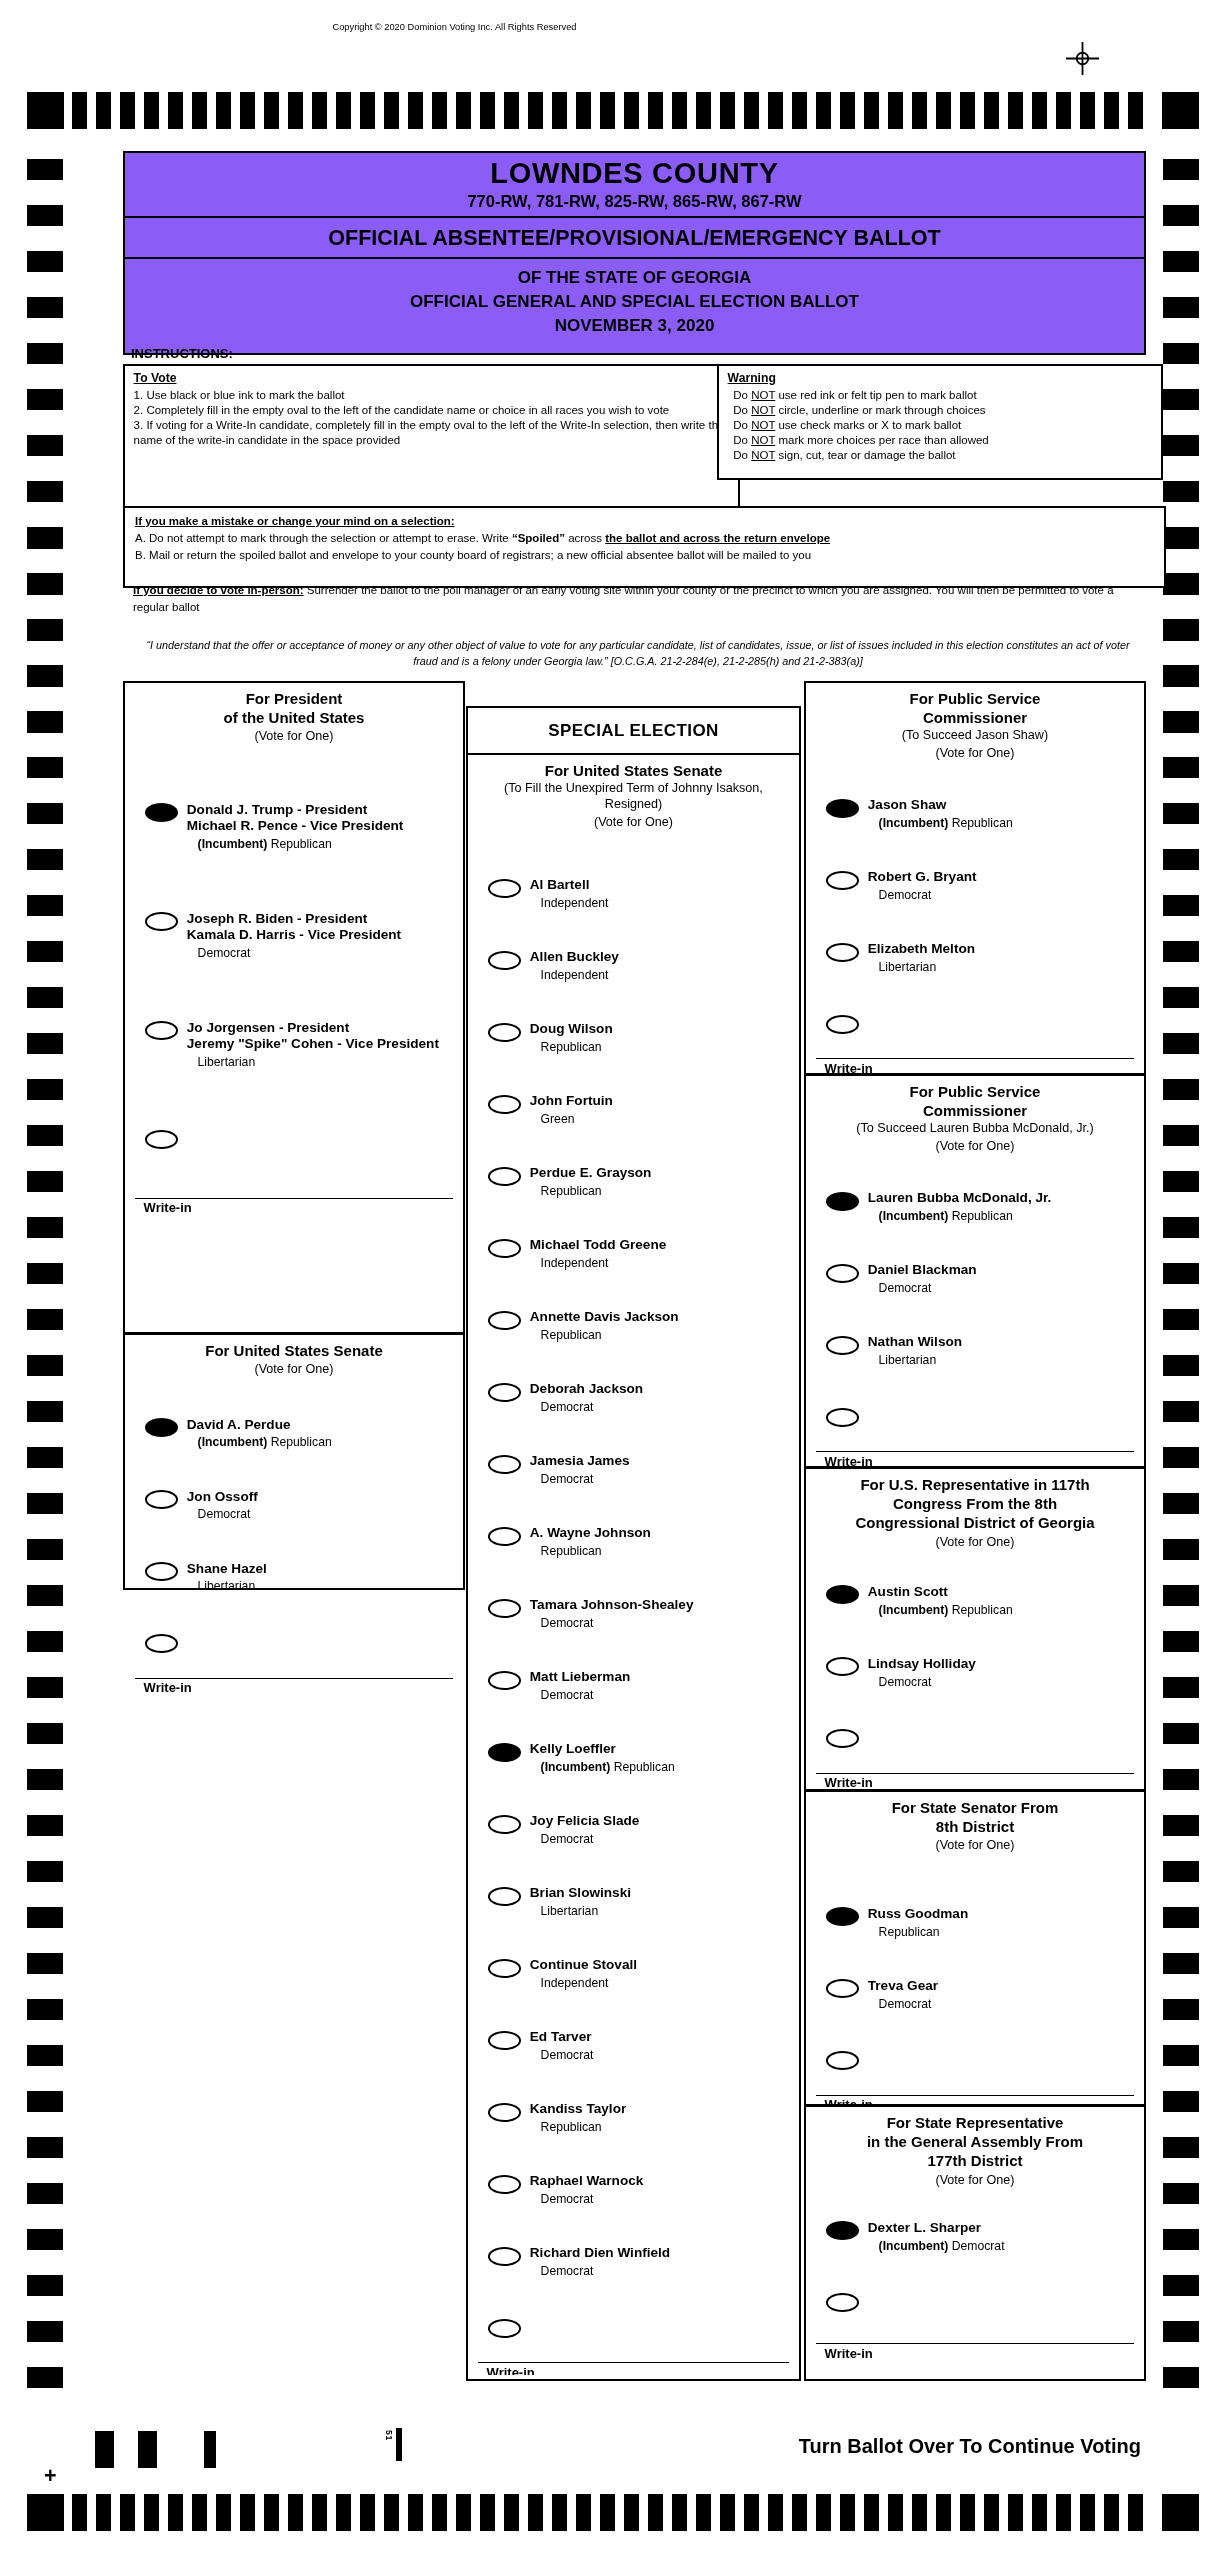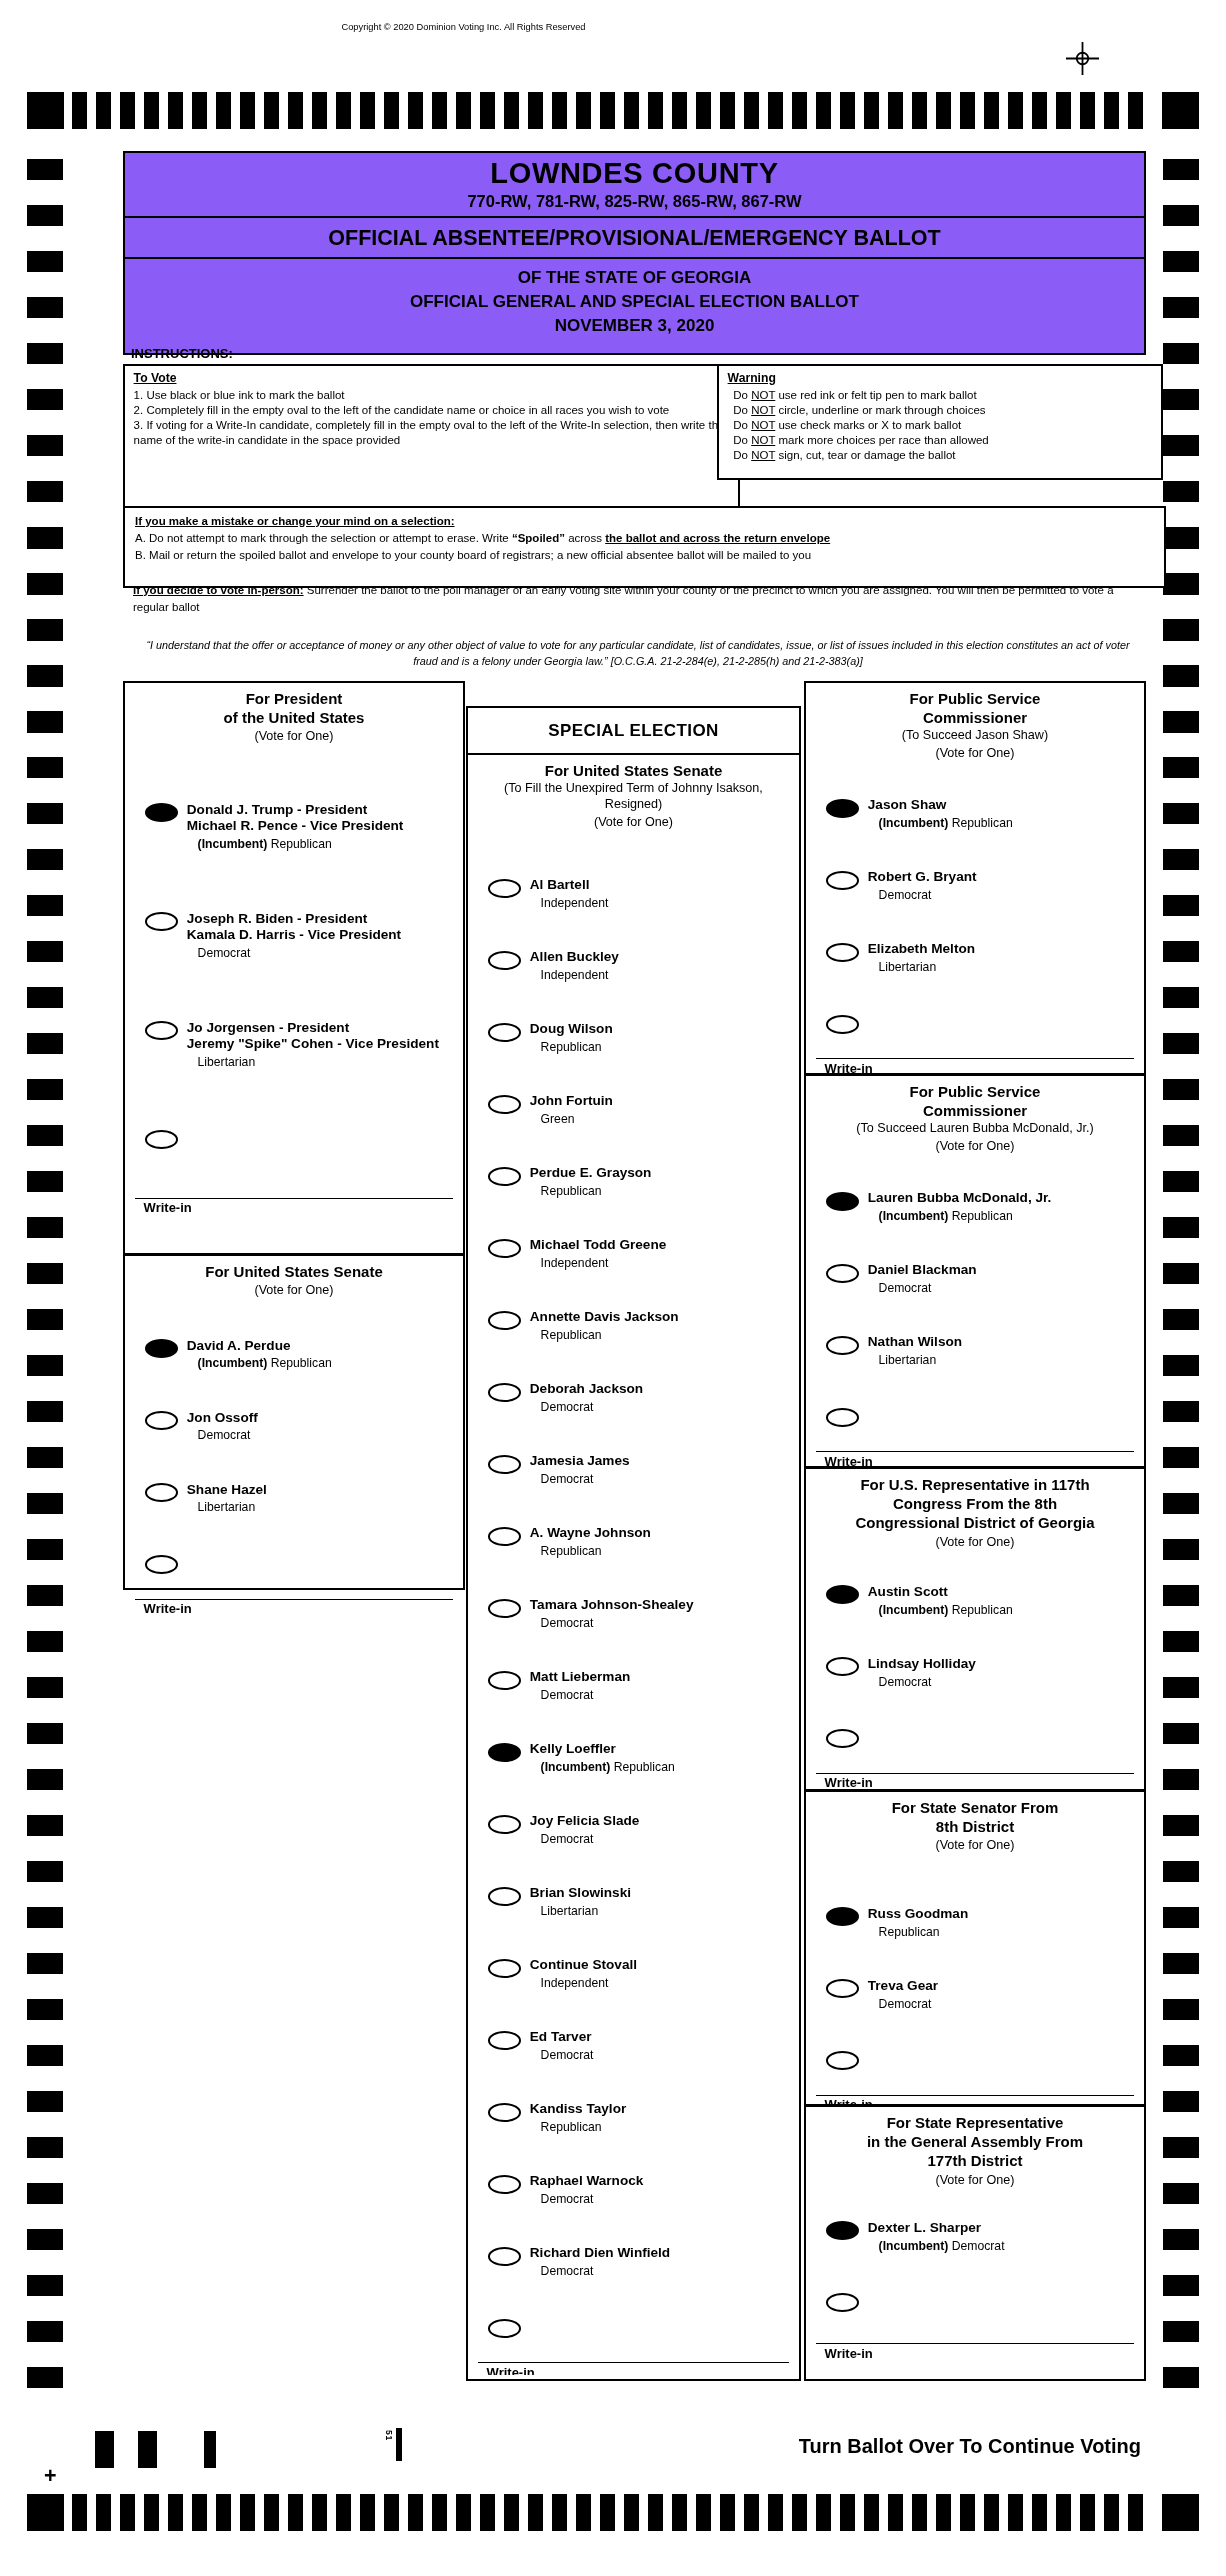--- a/index.html
+++ b/index.html
@@ -1,20 +1,20 @@
 <!DOCTYPE html>
 <html style="font-size:11.5px"><head>
 <meta charset="utf-8">
 <style>
   html,body{margin:0;padding:0;background:#fff}
   .page{position:relative;width:1226px;height:2576px;background:#fff;color:#000;
         font-family:"Liberation Sans","DejaVu Sans",sans-serif;overflow:hidden}
   .b{font-weight:bold}.u{text-decoration:underline}
 
-  .copyright{position:absolute;top:21.5px;left:17px;width:893px;text-align:center;font-size:9.3px}
+  .copyright{position:absolute;top:21.5px;left:8px;width:893px;text-align:center;font-size:9.3px}
   .crosshair{position:absolute;left:1066px;top:42px}
 
   .tm-block{position:absolute;background:#000}
   .tm-row{position:absolute;height:37px;background:repeating-linear-gradient(to right,#000 0 15px,transparent 15px 24px)}
   .tm-col{position:absolute;width:36px;top:159px;height:2243px;background:repeating-linear-gradient(to bottom,#000 0 21.5px,transparent 21.5px 46px)}
 
   .hbox{position:absolute;left:123px;width:1019px;border:2.2px solid #000;text-align:center;background:#8b5cf6}
   .hb1{top:151px;height:67px}
   .county{font-size:29px;font-weight:bold;margin-top:3.6px;letter-spacing:0.7px}
   .precincts{font-size:16.5px;font-weight:bold;margin-top:2.2px}
@@ -122,21 +122,21 @@
   </div>
 
   <div class="inperson">
     <span class="b u">If you decide to vote in-person:</span><span>  Surrender the ballot to the poll manager of an early voting site within your county or the precinct to which you are assigned.  You will then be permitted to vote a regular ballot</span>
   </div>
 
   <div class="fraud">“I understand that the offer or acceptance of money or any other object of value to vote for any particular candidate, list of candidates, issue, or list of issues included in this election constitutes an act of voter fraud and is a felony under Georgia law.”  [O.C.G.A. 21-2-284(e), 21-2-285(h) and 21-2-383(a)]</div>
 
   <div class="col col1">
 
-    <div class="contest" style="height:573px">
+    <div class="contest" style="height:652px">
       <div class="c-head">
         <div class="c-title">For President</div>
         <div class="c-title">of the United States</div>
         <div class="c-vote">(Vote for One)</div>
       </div>
       <div class="cands" style="margin-top:57px">
         <div class="cand row-p">
             <span class="oval filled"></span>
             <span class="ct">
               <span class="nm">Donald J. Trump - President</span>

